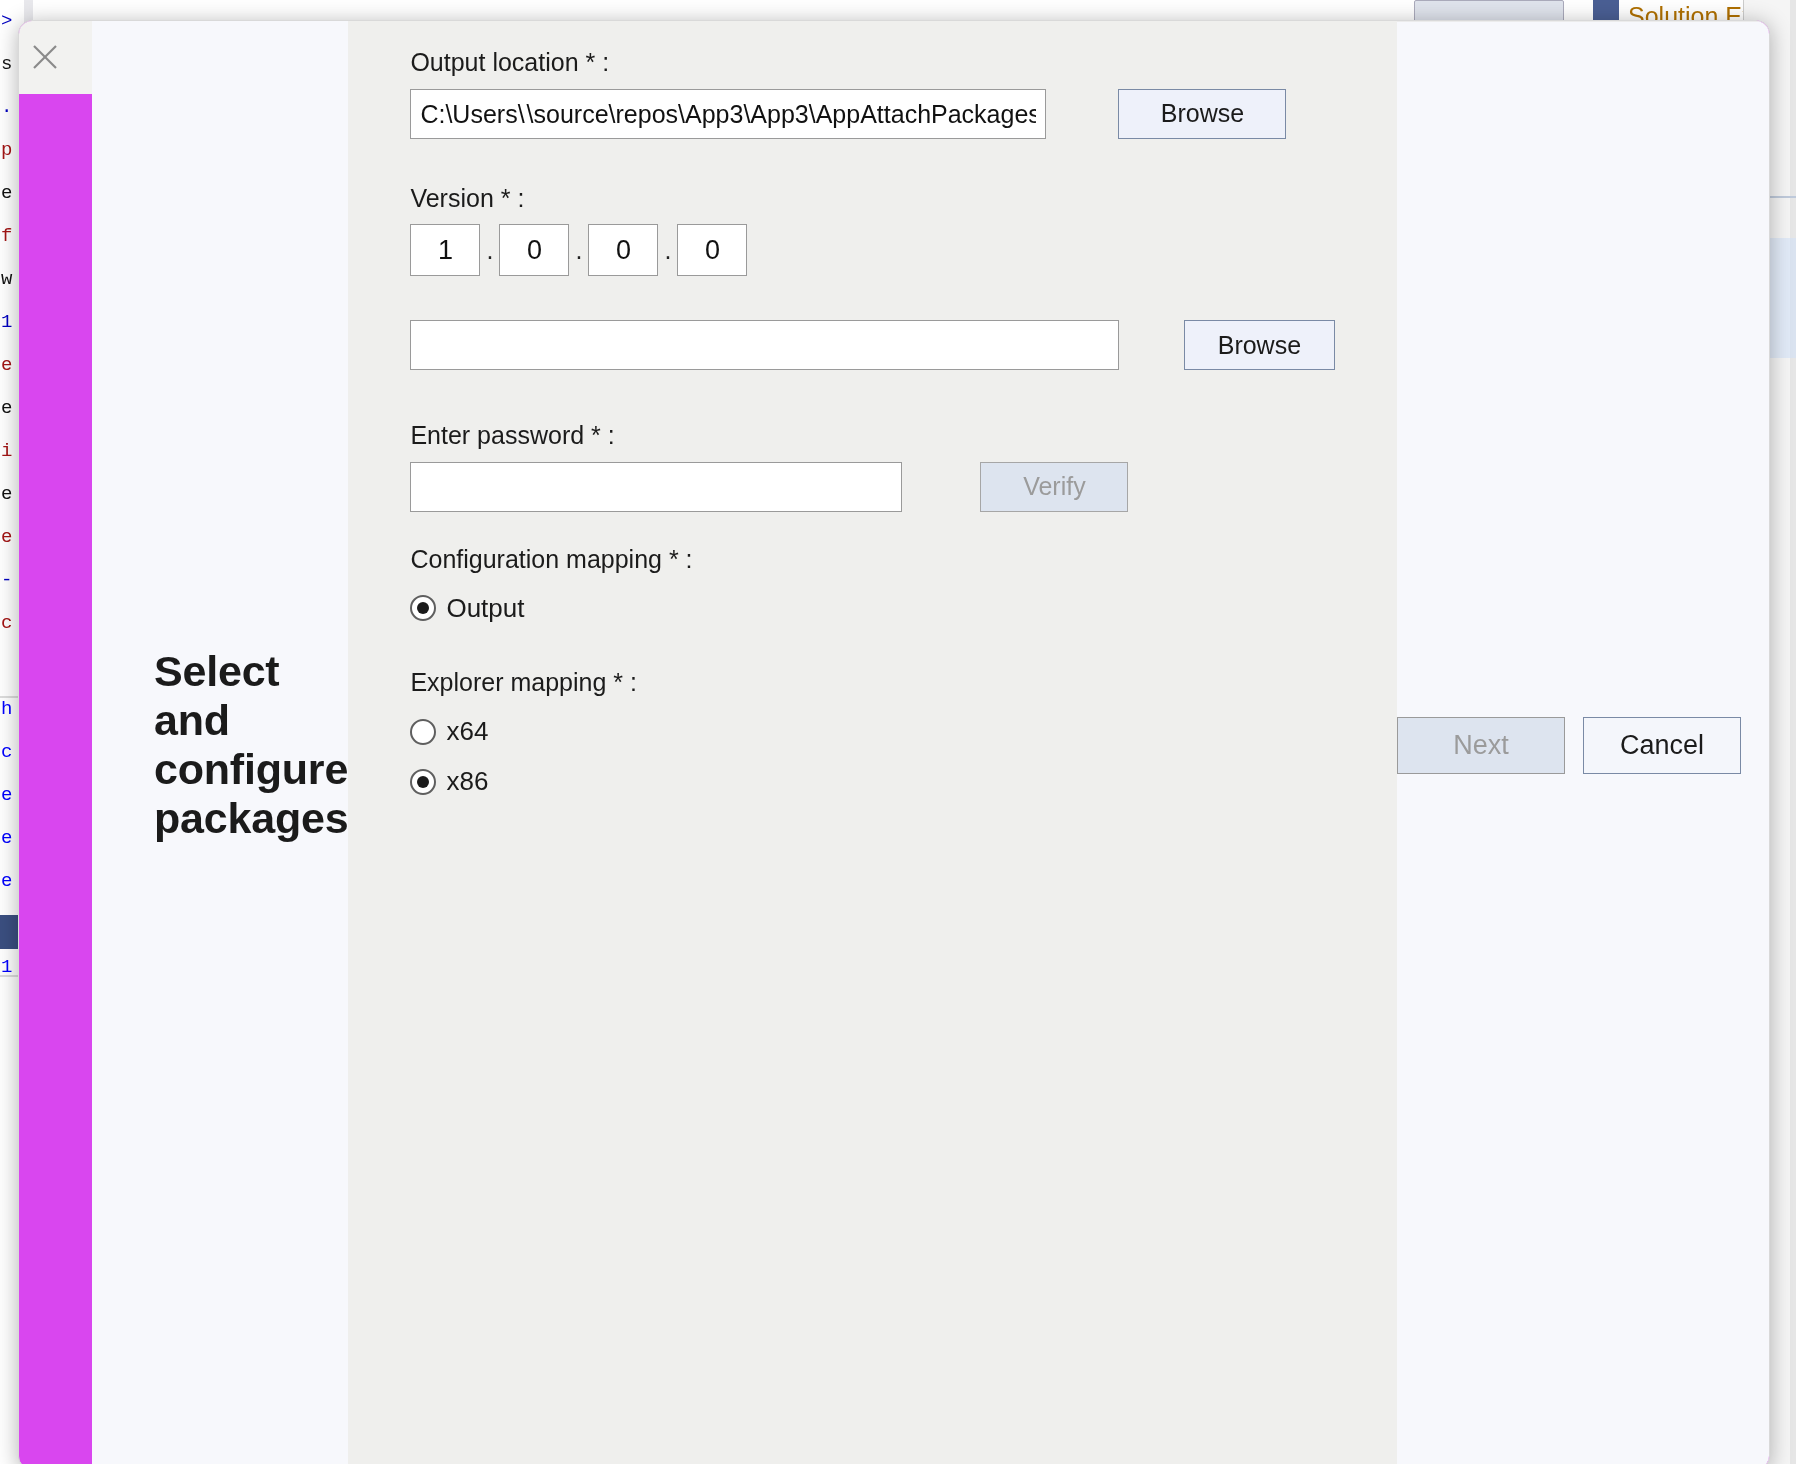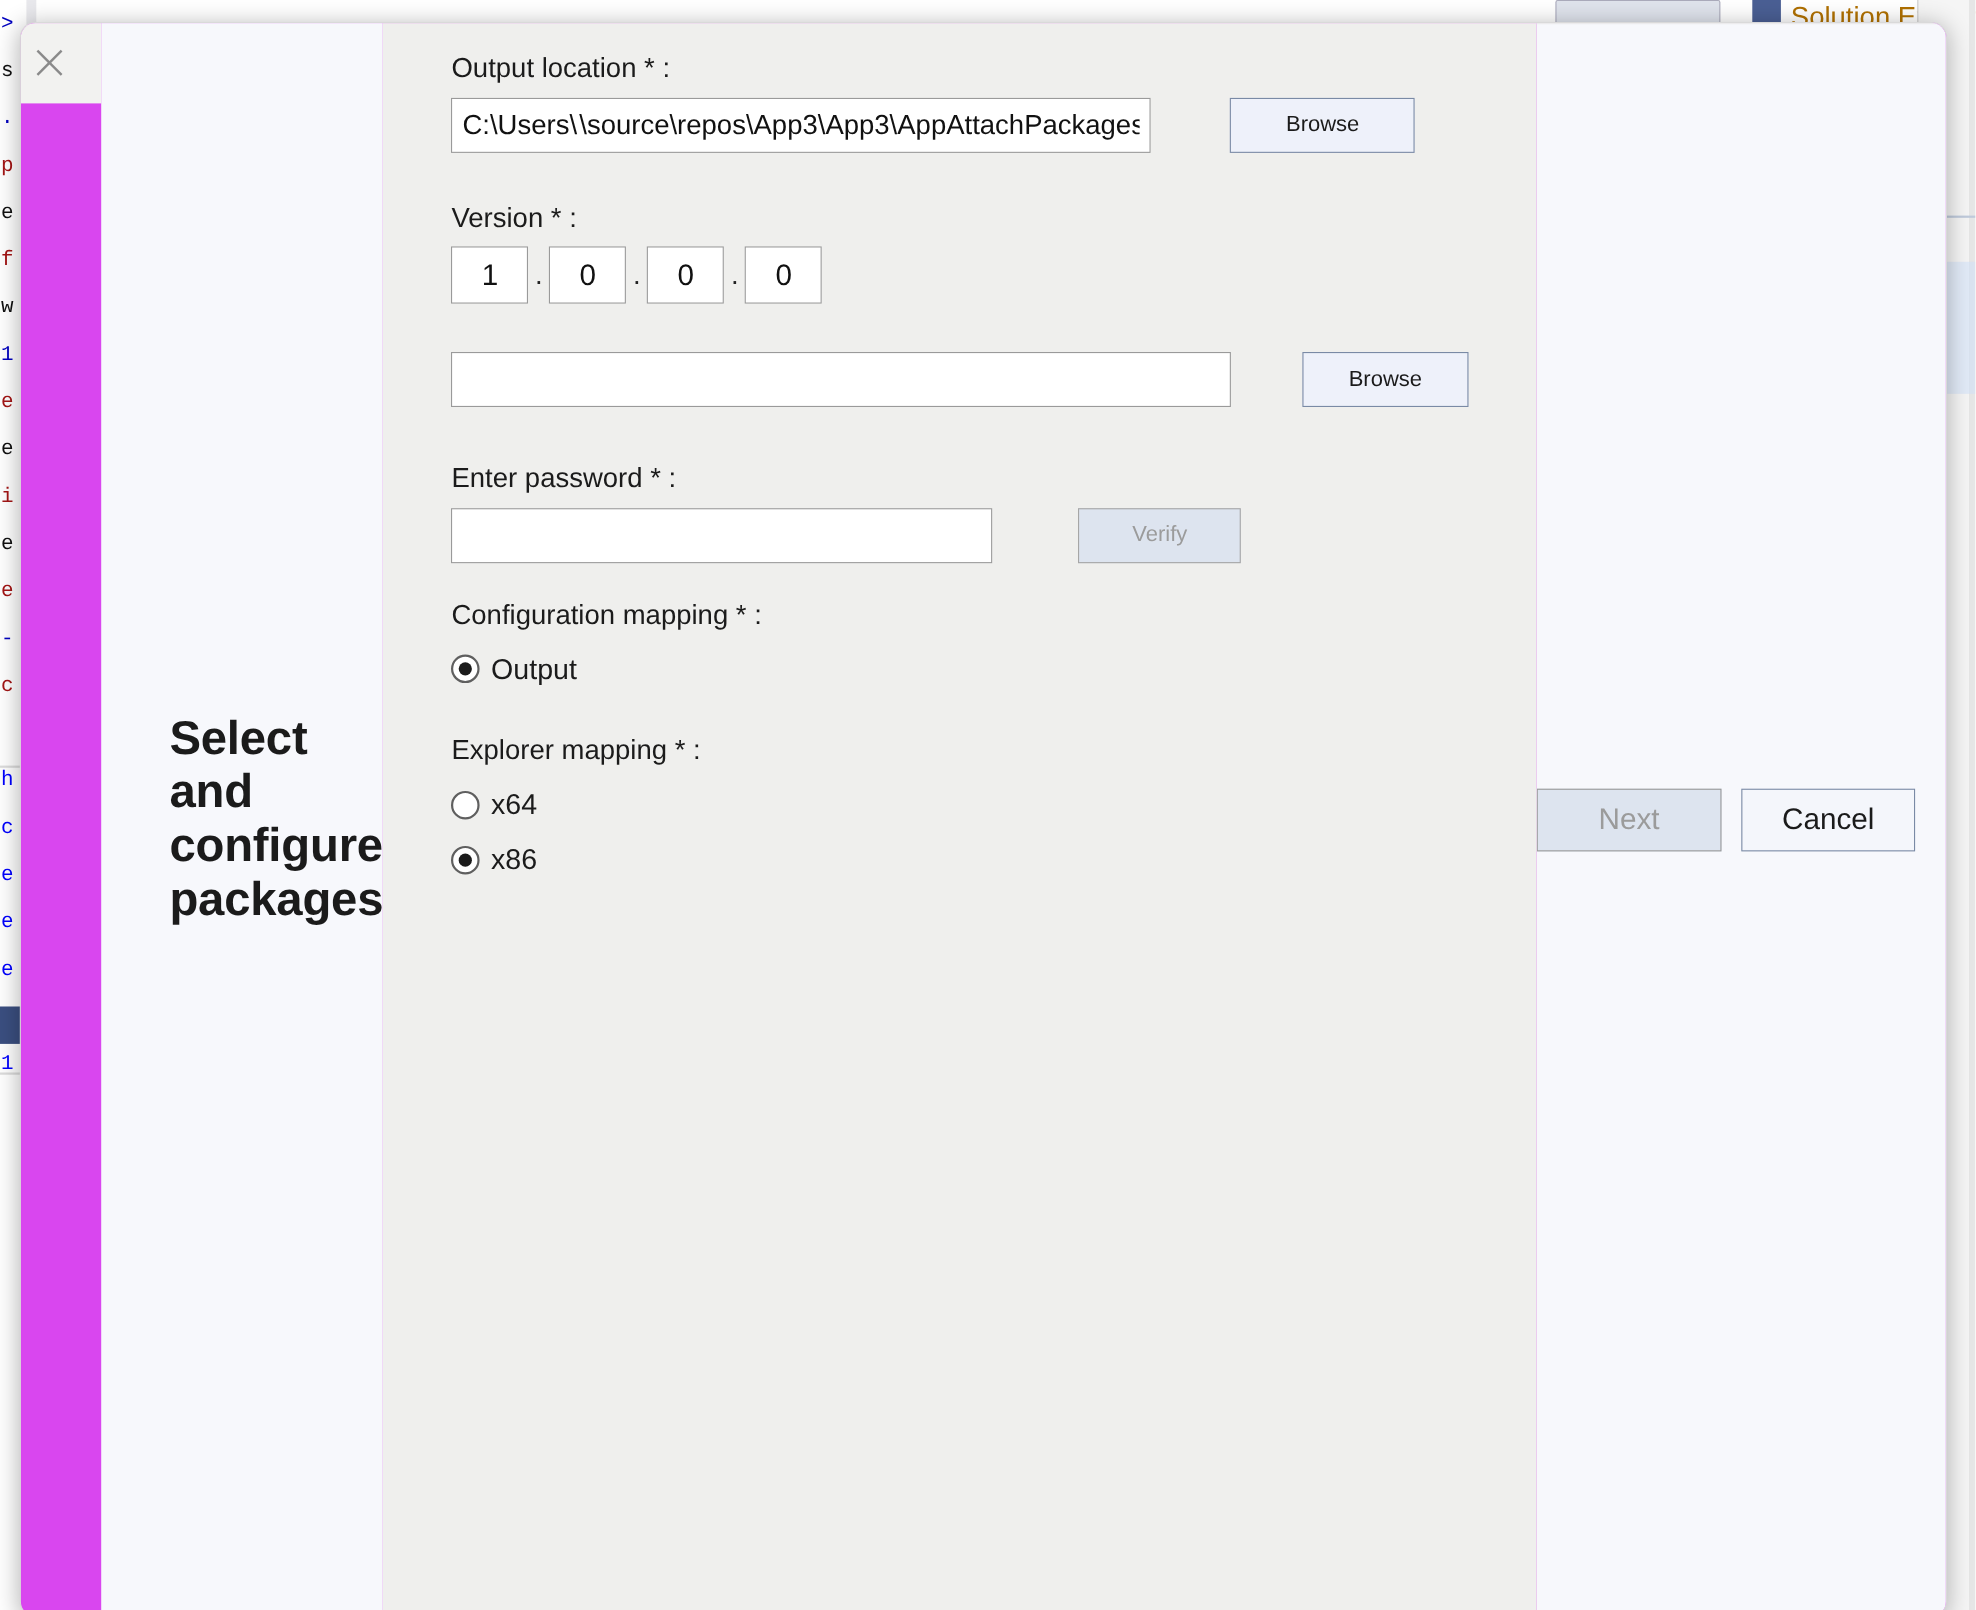--- a/index.html
+++ b/index.html
@@ -113,21 +113,21 @@
 
   .output-value{display:flex;align-items:center;height:48px;white-space:nowrap;overflow:hidden;}
   .redact{
     display:inline-block;width:110px;height:22px;background:#000;
     margin:0 1px;vertical-align:-3px;border-radius:1px;
   }
 
   .btn{
     box-sizing:border-box;
     font-family:"Liberation Sans", sans-serif;
-    font-size:20px;
+    font-size:25px;
     cursor:pointer;
     display:flex;align-items:center;justify-content:center;
   }
   .btn-browse{
     width:168px;height:50px;
     background:#eef1fa;border:1px solid #7a8aa5;color:#1b1b1b;
   }
   .btn-verify{
     width:148px;height:50px;
     background:#dde4ef;border:1px solid #a6a6a6;color:#9b9b9b;cursor:default;

